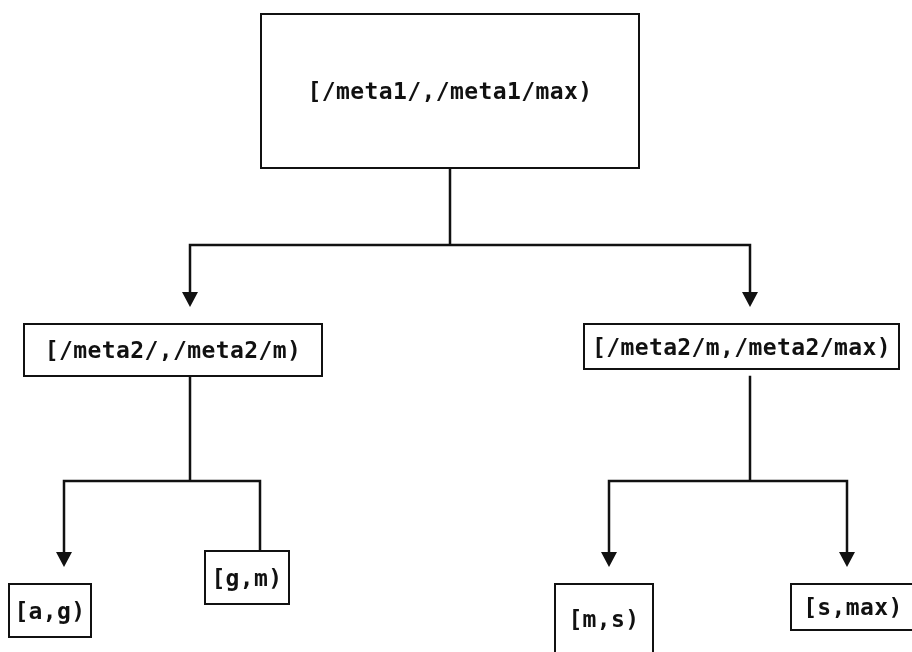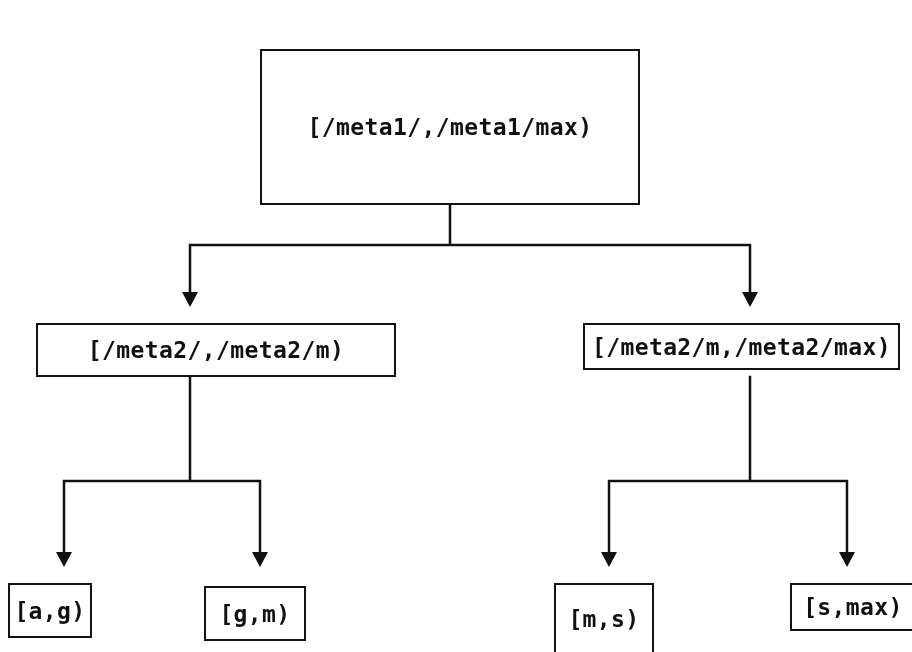--- a/index.html
+++ b/index.html
@@ -42,25 +42,25 @@
     background: var(--bg);
     display: flex;
     align-items: center;
     justify-content: center;
     color: var(--text);
     font-weight: bold;
     font-size: 23px;
     letter-spacing: 0.4px;
     white-space: nowrap;
   }
-  .node-root      { left: 260px; top: 13px;  width: 380px; height: 156px; margin-top: 36px; }
-  .node-mid-left  { left: 36px;  top: 323px; width: 360px; height: 54px; }
+  .node-root      { left: 260px; top: 13px;  width: 380px; height: 156px; }
+  .node-mid-left  { left: 23px;  top: 323px; width: 300px; height: 54px; }
   .node-mid-right { left: 583px; top: 323px; width: 317px; height: 47px; }
   .node-leaf-ag   { left: 8px;   top: 583px; width: 84px; height: 55px; }
-  .node-leaf-gm   { left: 204px; top: 586px; width: 102px;  height: 55px; }
+  .node-leaf-gm   { left: 204px; top: 550px; width: 86px;  height: 55px; }
   .node-leaf-ms   { left: 554px; top: 583px; width: 100px; height: 71px; }
   .node-leaf-smax { left: 778px; top: 583px; width: 126px; height: 48px; margin-left: 12px; }
 </style>
 </head>
 <body>
 
 <div class="canvas">
 
   <svg class="edges-layer" viewBox="0 0 912 652" aria-hidden="true">
 

